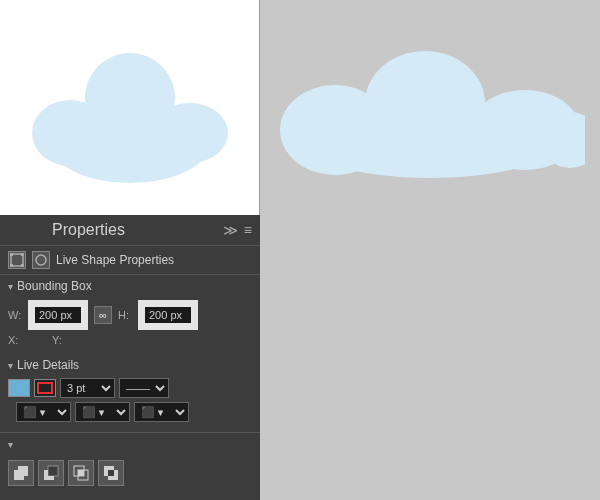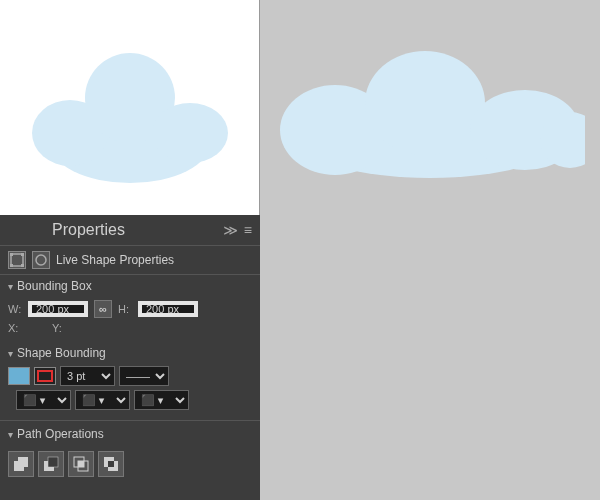--- a/index.html
+++ b/index.html
@@ -123,26 +123,26 @@
     }
 
     .field-label {
       color: #aaa;
       font-size: 11px;
       width: 14px;
     }
 
     .field-input {
       background: #1a1a1a;
-      border: 4px solid #e5e5e5;
+      border: 7px solid #e5e5e5;
       color: #d0d0d0;
       font-size: 11px;
       padding: 2px 4px;
       width: 60px;
-      height: 16px;
+      height: 30px;
     }
 
     .link-icon {
       width: 18px;
       height: 18px;
       background: #555;
       border: 1px solid #777;
       display: flex; align-items: center; justify-content: center;
       font-size: 11px; color: #ccc; cursor: pointer;
       font-weight: bold;
@@ -330,21 +330,21 @@
     </div>
     <div class="field-row">
       <span class="field-label">X:</span>
       <span style="width:18px;display:inline-block;"></span>
       <span class="field-label">Y:</span>
     </div>
   </div>
 
   <div class="section-header">
     <span class="section-arrow">▾</span>
-    <span>Shape Bounding</span>
+    <span>Live Details</span>
   </div>
   <div class="shape-details-section">
     <div class="shape-details-row">
       <div class="color-swatch"></div>
       <div class="stroke-swatch">
         <div class="stroke-inner"></div>
       </div>
       <select class="stroke-weight-select">
         <option>3 pt</option>
       </select>
@@ -362,21 +362,20 @@
       <select class="align-select">
         <option>⬛ ▾</option>
       </select>
     </div>
   </div>
 
   <hr class="divider-line">
 
   <div class="section-header">
     <span class="section-arrow">▾</span>
-    <span>Path Operations</span>
   </div>
   <div class="path-operations-section">
     <div class="path-ops-buttons">
 
       <div class="path-op-btn">
         <svg viewBox="0 0 18 18">
           <rect x="2" y="6" width="10" height="10" fill="#d0d0d0"></rect>
           <rect x="6" y="2" width="10" height="10" fill="#d0d0d0"></rect>
         </svg>
       </div>

